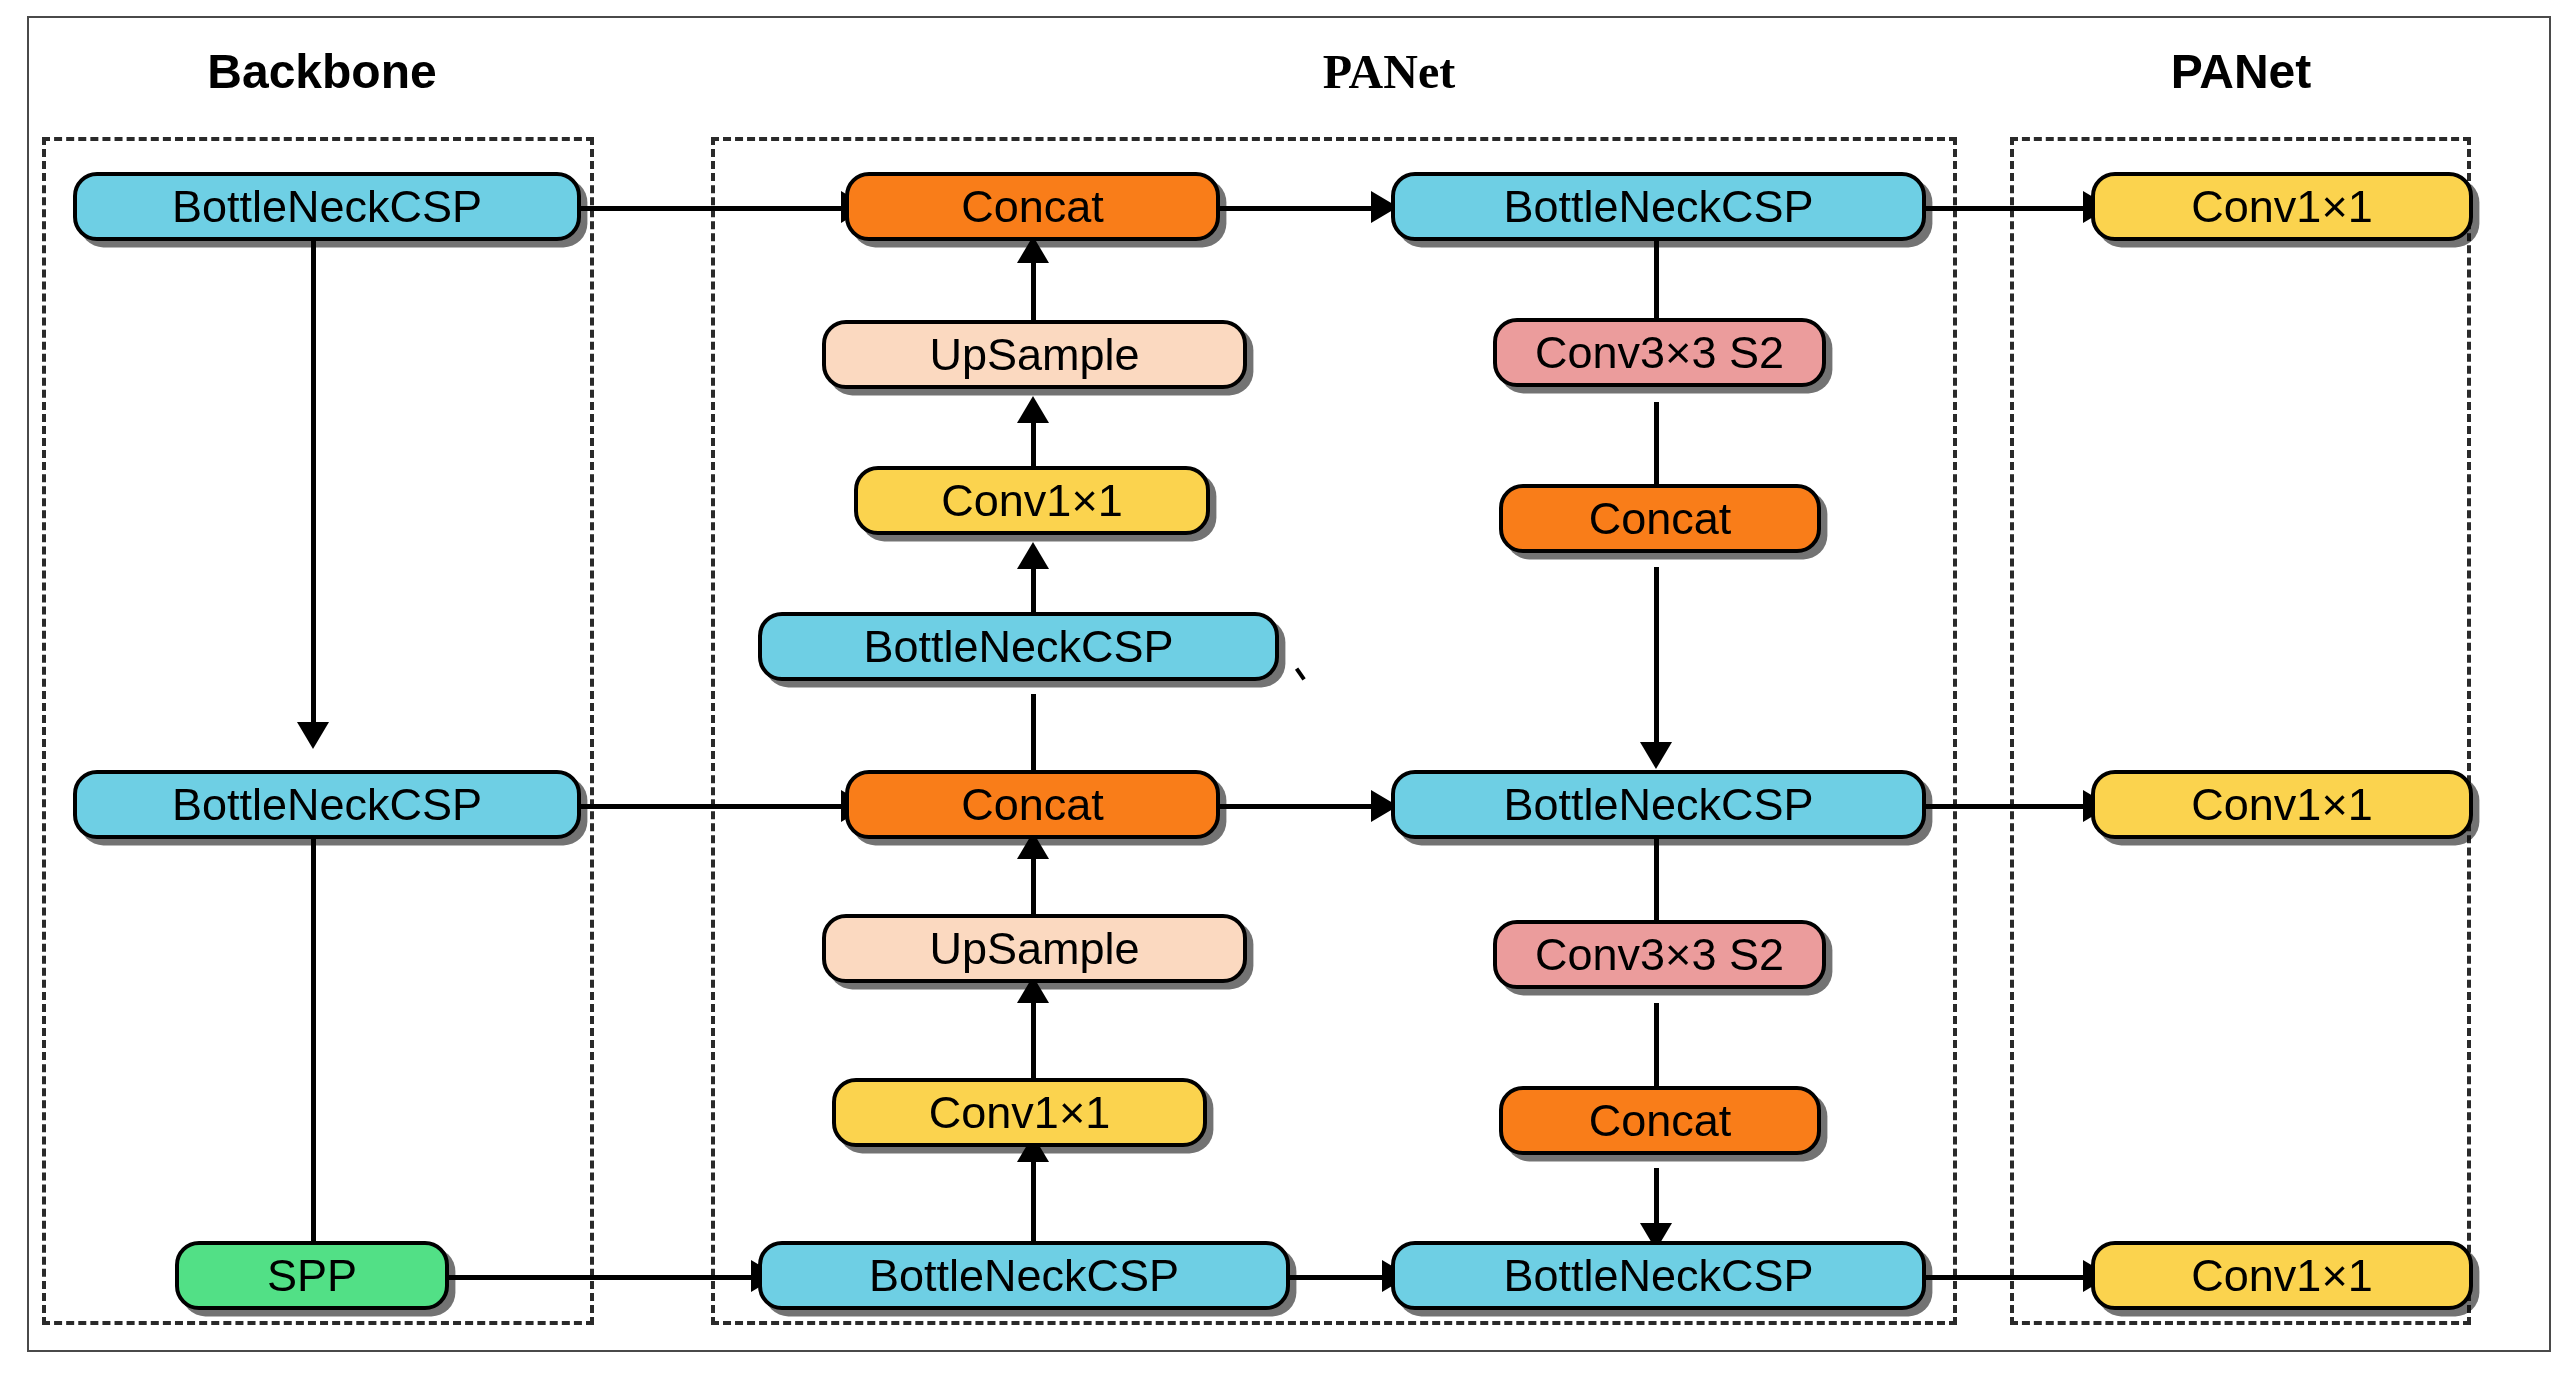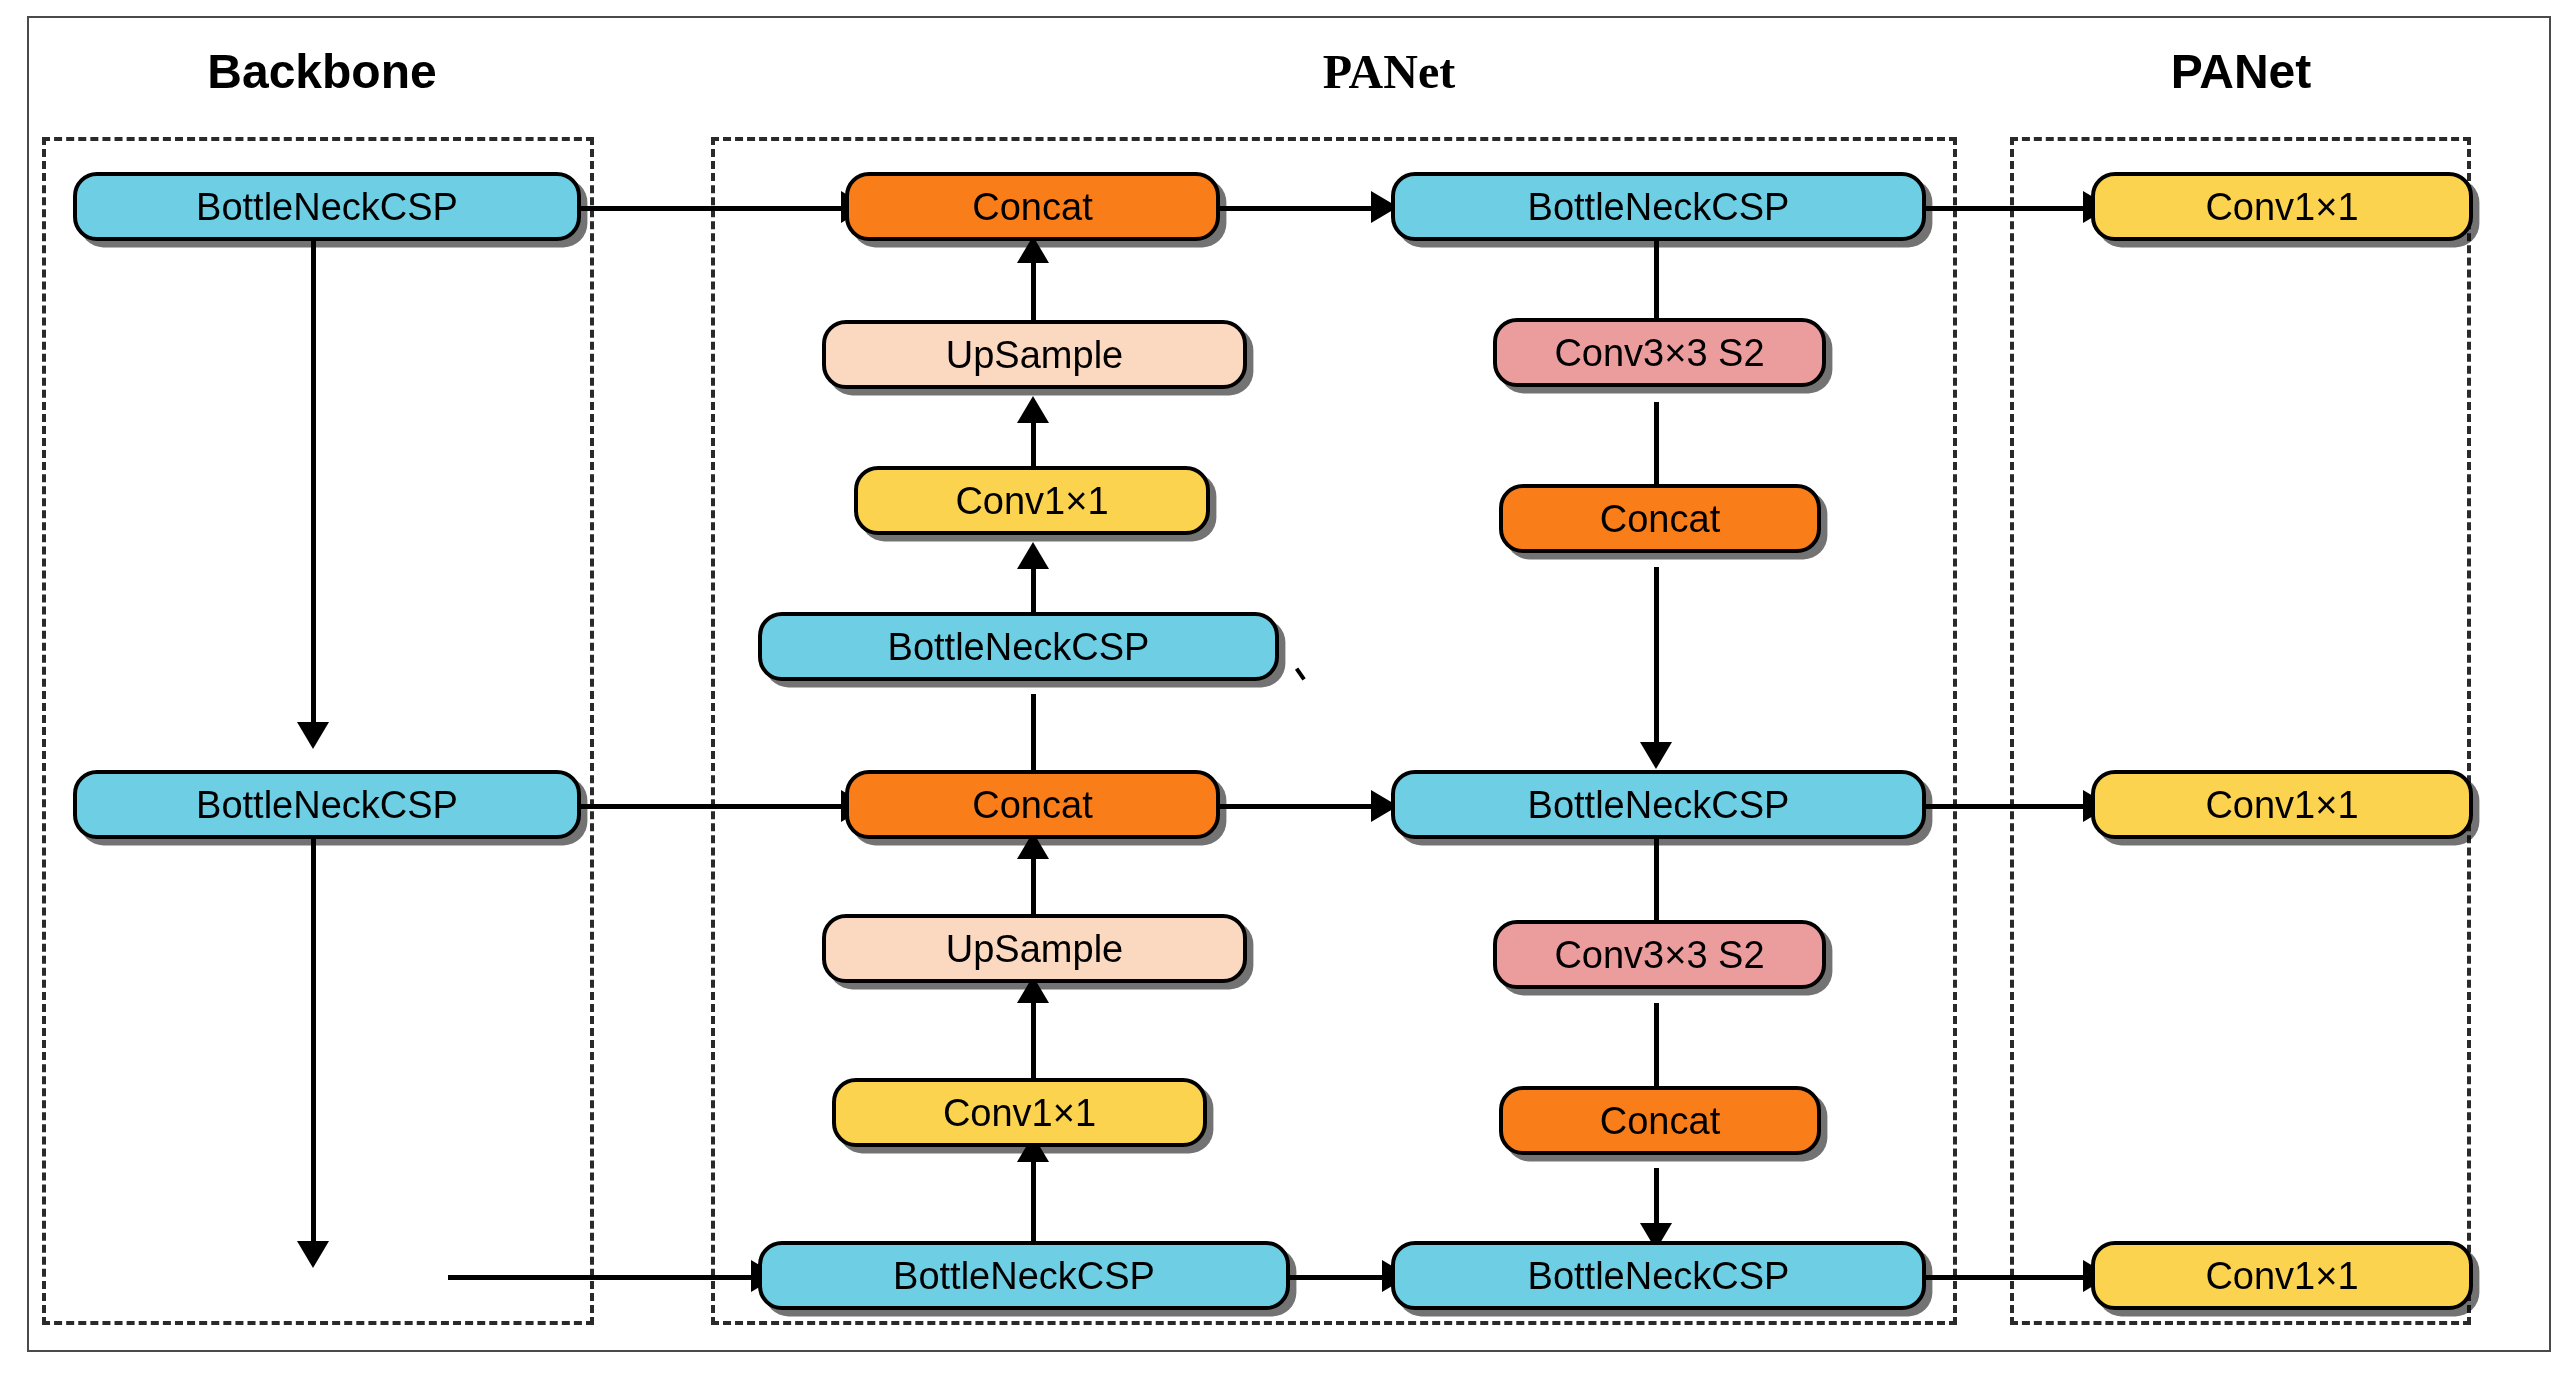--- a/index.html
+++ b/index.html
@@ -52,21 +52,21 @@
   
   .node {
     position: absolute;
     box-sizing: border-box;
     border: 4.6px solid #000000;
     border-radius: 24px;
     display: flex;
     align-items: center;
     justify-content: center;
     color: #000000;
-    font-size: 38px;
+    font-size: 45px;
     line-height: 1;
     white-space: nowrap;
     box-shadow: 6.4px 6.4px 0 0 rgba(0,0,0,0.55);
   }
   .node.blue   { background: #6ecfe4; }
   .node.orange { background: #f97d19; }
   .node.peach  { background: #fbd9c0; }
   .node.yellow { background: #fbd34e; }
   .node.red    { background: #eb9c9c; }
   .node.green  { background: #52e086; }
@@ -190,20 +190,21 @@
   <div class="edge h" style="left:1926px; top:804px; width:164px;"></div>
   <div class="arrow right" style="left:2083px; top:790px;"></div>
 
   <div class="edge h" style="left:1926px; top:1275px; width:164px;"></div>
   <div class="arrow right" style="left:2083px; top:1260px;"></div>
 
   <div class="node blue" style="left:73px; top:172px; width:508px; height:69px;">BottleNeckCSP</div>
 
   <div class="node blue" style="left:73px; top:770px; width:508px; height:69px;">BottleNeckCSP</div>
 
+  <div class="node green" style="left:175px; top:1241px; width:274px; height:69px;">SPP</div>
 
   <div class="node orange" style="left:845px; top:172px; width:375px; height:69px;">Concat</div>
 
   <div class="node peach" style="left:822px; top:320px; width:425px; height:69px;">UpSample</div>
 
   <div class="node yellow" style="left:854px; top:466px; width:356px; height:69px;">Conv1×1</div>
 
   <div class="node blue" style="left:758px; top:612px; width:521px; height:69px;">BottleNeckCSP</div>
   <div class="tick-mark" style="left:1294px; top:672px;"></div>
 

